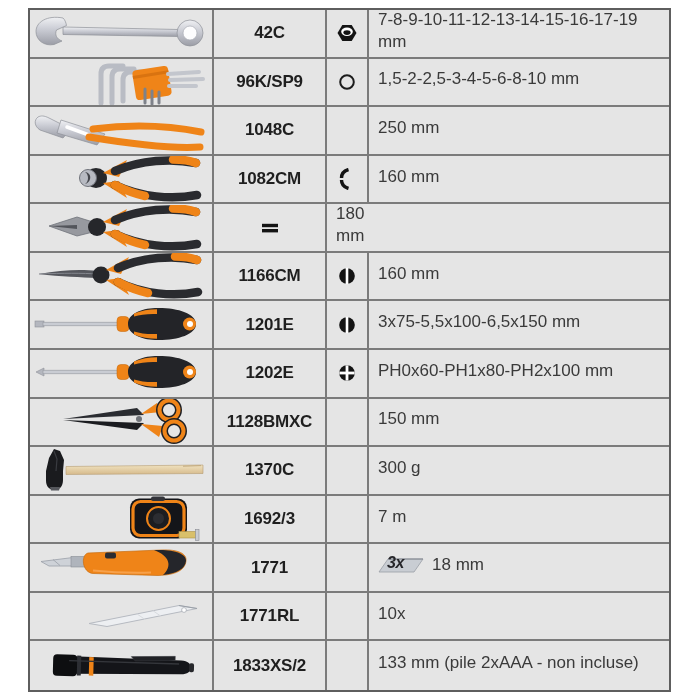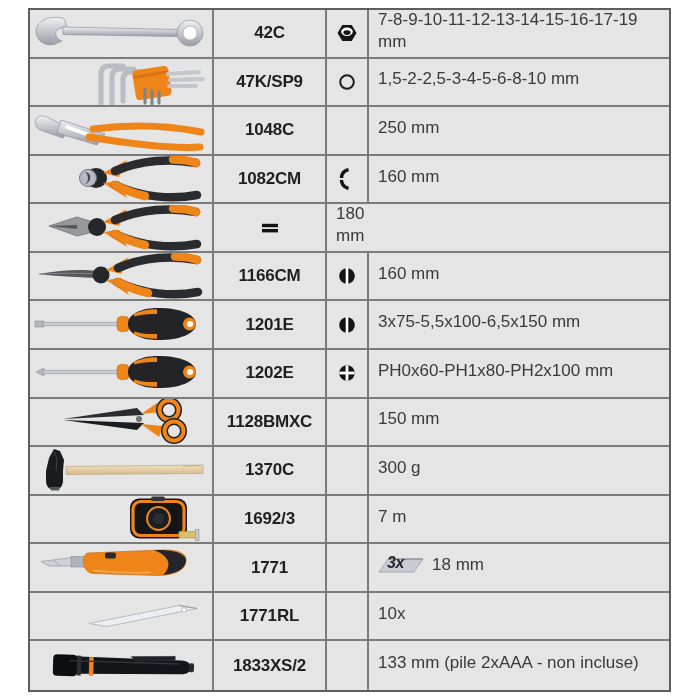--- a/index.html
+++ b/index.html
@@ -99,21 +99,21 @@
             <path d="M136 27 L163 27"></path>
           </g>
           <g stroke="#7e828a" stroke-width="3" fill="none" stroke-linecap="round">
             <path d="M112 30 L112 44"></path>
             <path d="M119 32 L119 45"></path>
             <path d="M126 33 L126 44"></path>
           </g>
         </svg>
       </div>
       <div class="cell cell-code">
-        <span>47K/SP9</span>
+        <span>96K/SP9</span>
       </div>
       <div class="cell cell-sym">
         <svg width="22" height="22" viewBox="0 0 22 22">
           <circle cx="11" cy="11" r="6.8" fill="none" stroke="#1c1c1c" stroke-width="2"></circle>
         </svg>
       </div>
       <div class="cell cell-desc">
         <span>1,5-2-2,5-3-4-5-6-8-10 mm</span>
       </div>
     </div>

